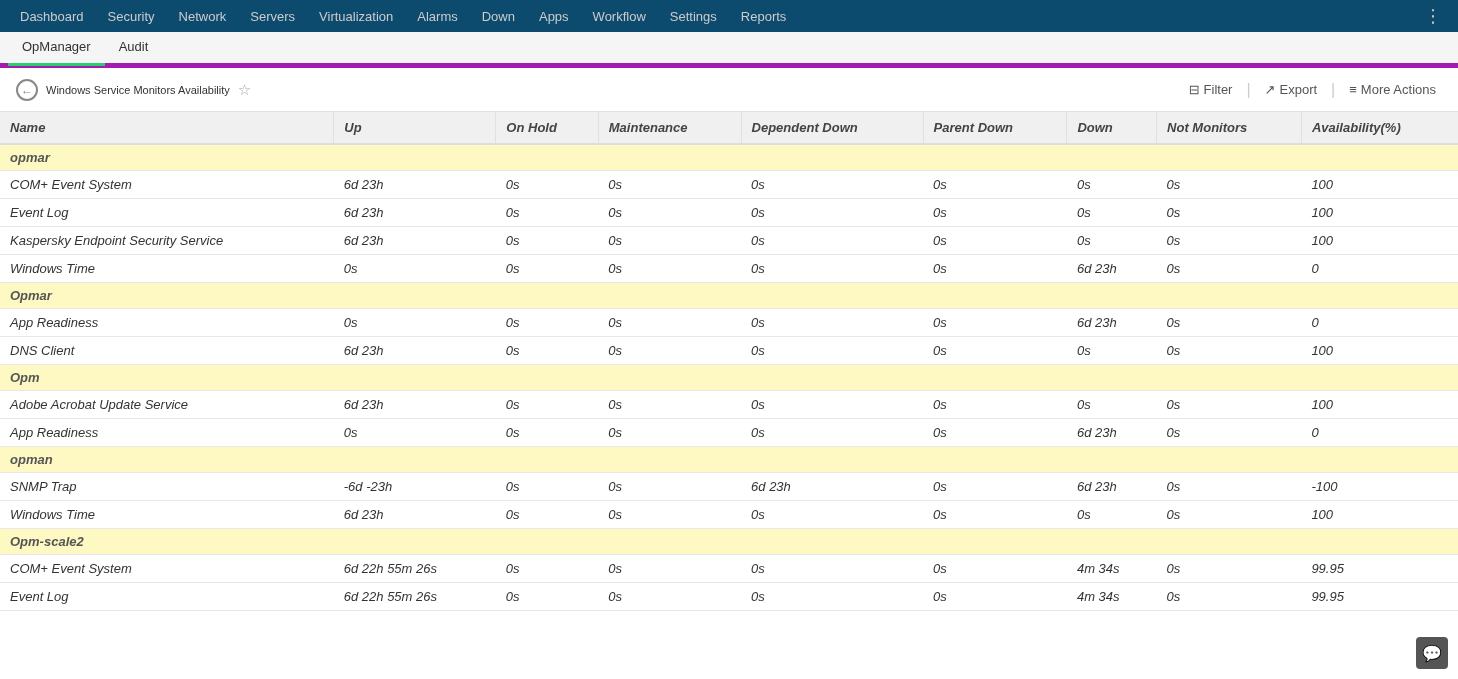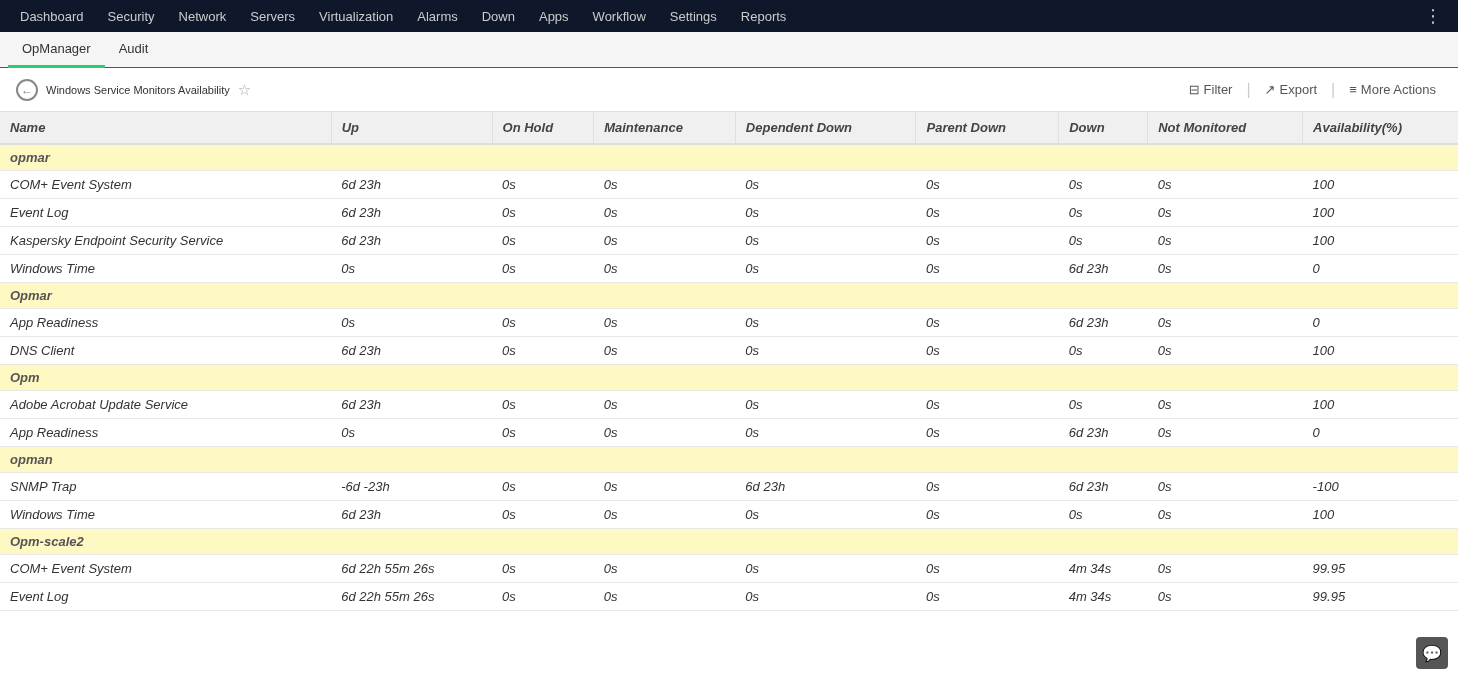--- a/index.html
+++ b/index.html
@@ -1,20 +1,20 @@
 <!DOCTYPE html>
 <html><head>
   <meta charset="utf-8">
   <style>
     * { box-sizing: border-box; margin: 0; padding: 0; }
     body { font-family: Arial, sans-serif; font-size: 13px; background: #fff; color: #333; }
 
     
     .top-nav {
-      background: #0f172a;
+      background: #0c4a6e;
       display: flex;
       align-items: center;
       height: 32px;
       padding: 0 8px;
     }
     .top-nav-item {
       color: #ccc;
       padding: 0 12px;
       height: 32px;
       display: flex;
@@ -28,21 +28,21 @@
       color: #ccc;
       cursor: pointer;
       padding: 0 8px;
       font-size: 18px;
     }
 
     
     .sub-nav {
       background: #f5f5f5;
       display: flex;
-      border-bottom: 1px solid #a21caf;
+      border-bottom: 5px solid #a21caf;
       height: 36px;
       align-items: center;
       padding: 0 8px;
     }
     .sub-nav-item {
       padding: 6px 14px;
       cursor: pointer;
       font-size: 13px;
       color: #333;
       border-bottom: 3px solid transparent;
@@ -213,21 +213,21 @@
   <table>
     <thead>
       <tr>
         <th>Name</th>
         <th>Up</th>
         <th>On Hold</th>
         <th>Maintenance</th>
         <th>Dependent Down</th>
         <th>Parent Down</th>
         <th>Down</th>
-        <th>Not Monitored</th>
+        <th>Not Monitors</th>
         <th>Availability(%)</th>
       </tr>
     </thead>
     <tbody id="table-body">
     <tr class="group-row">
           <td colspan="9">opmar</td>
         </tr>
         <tr>
           <td>COM+ Event System</td>
           <td>6d 23h</td>

